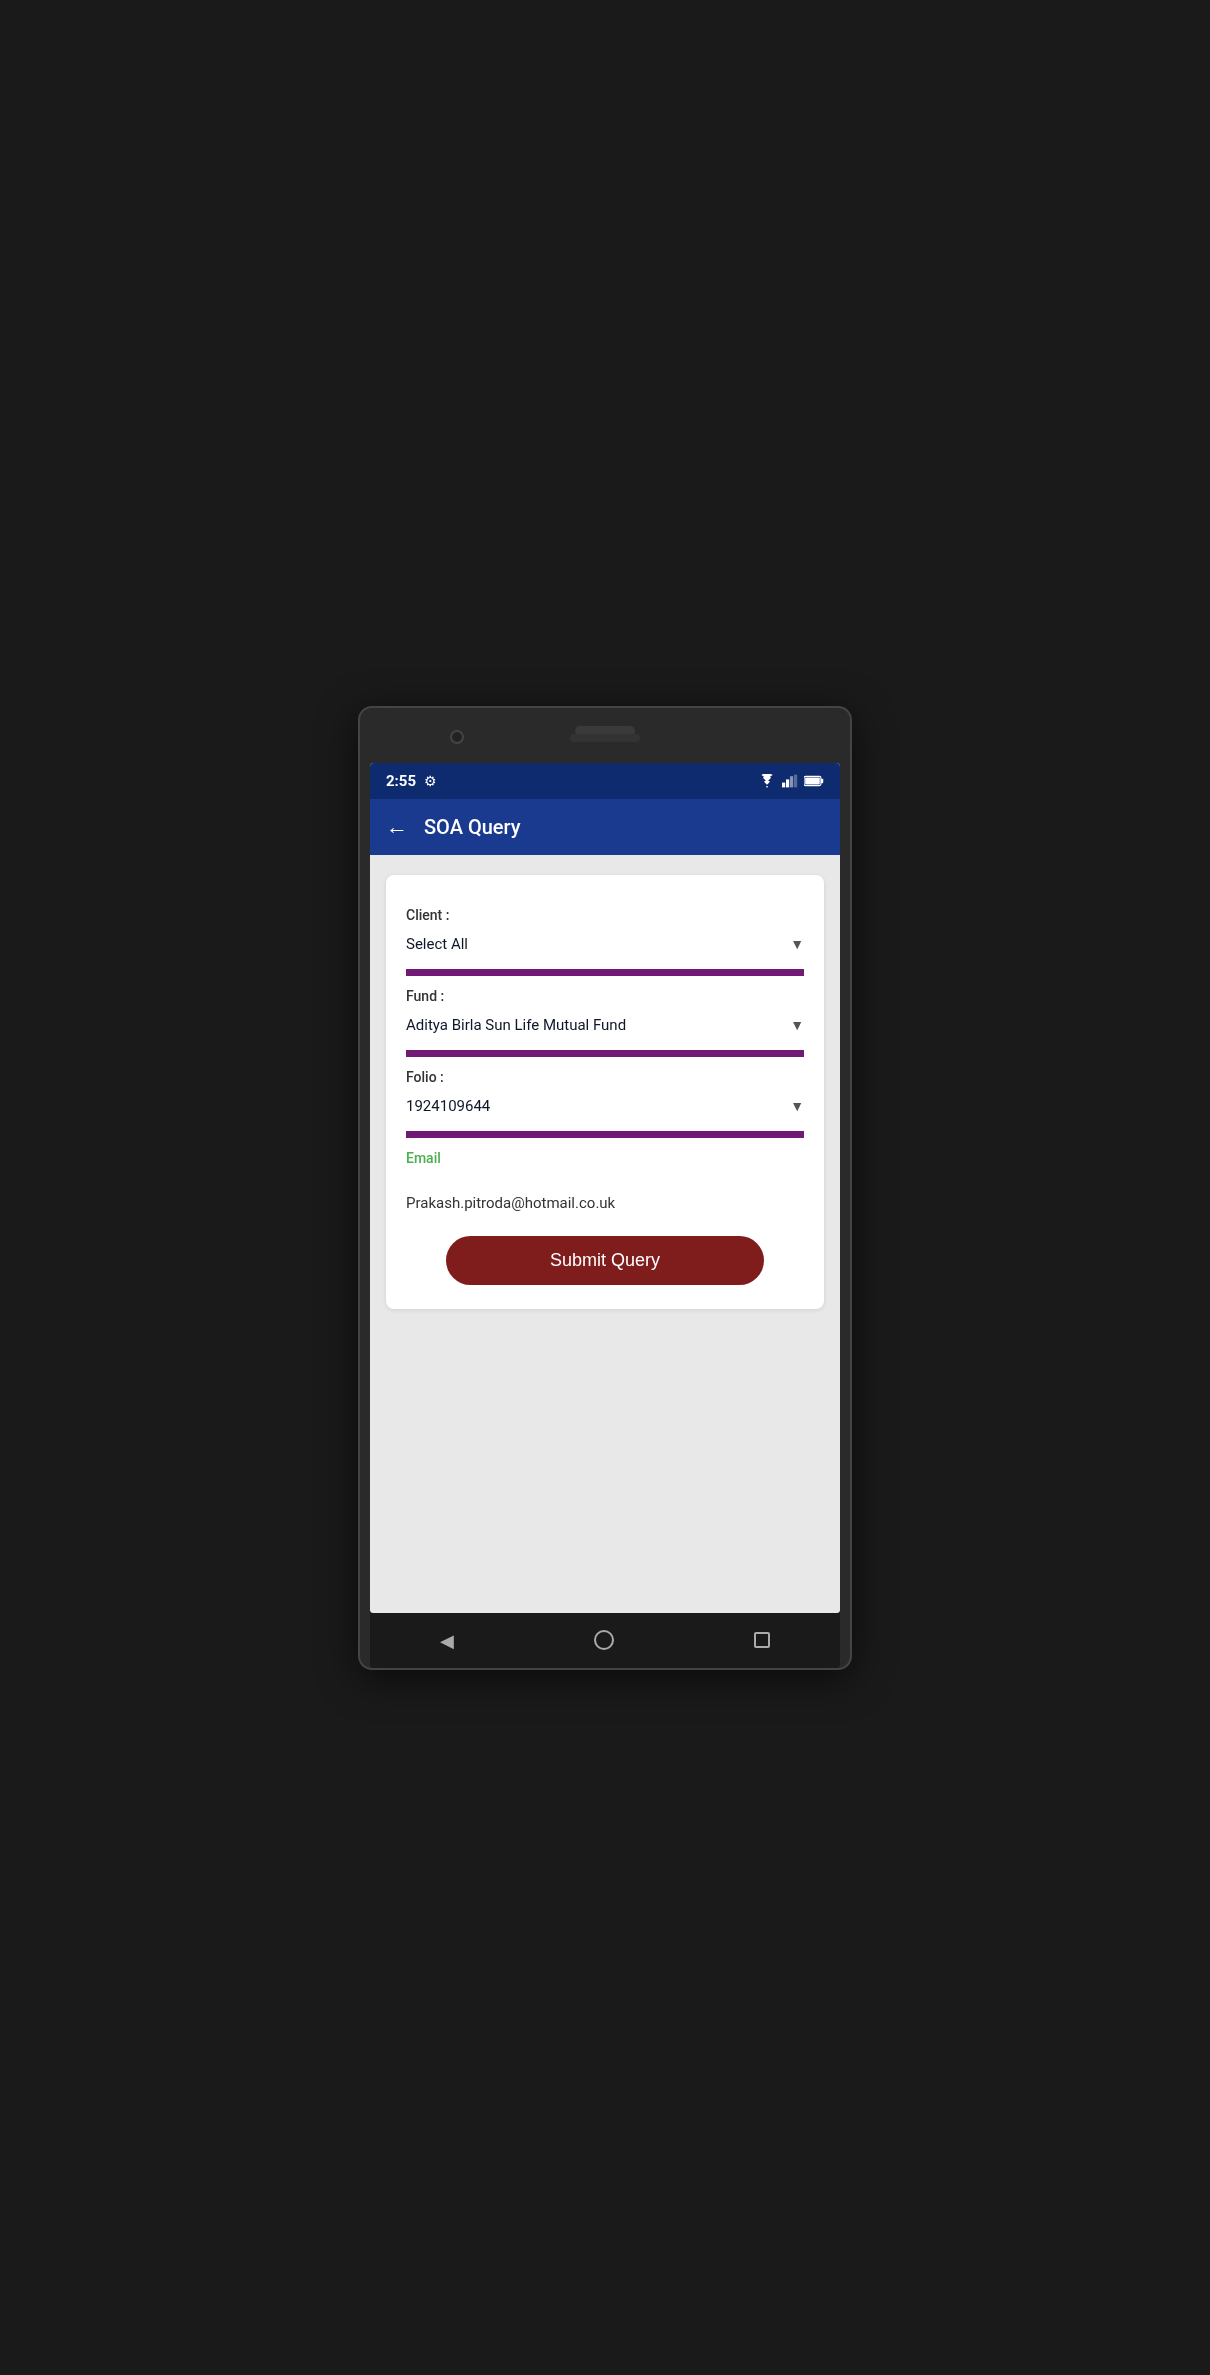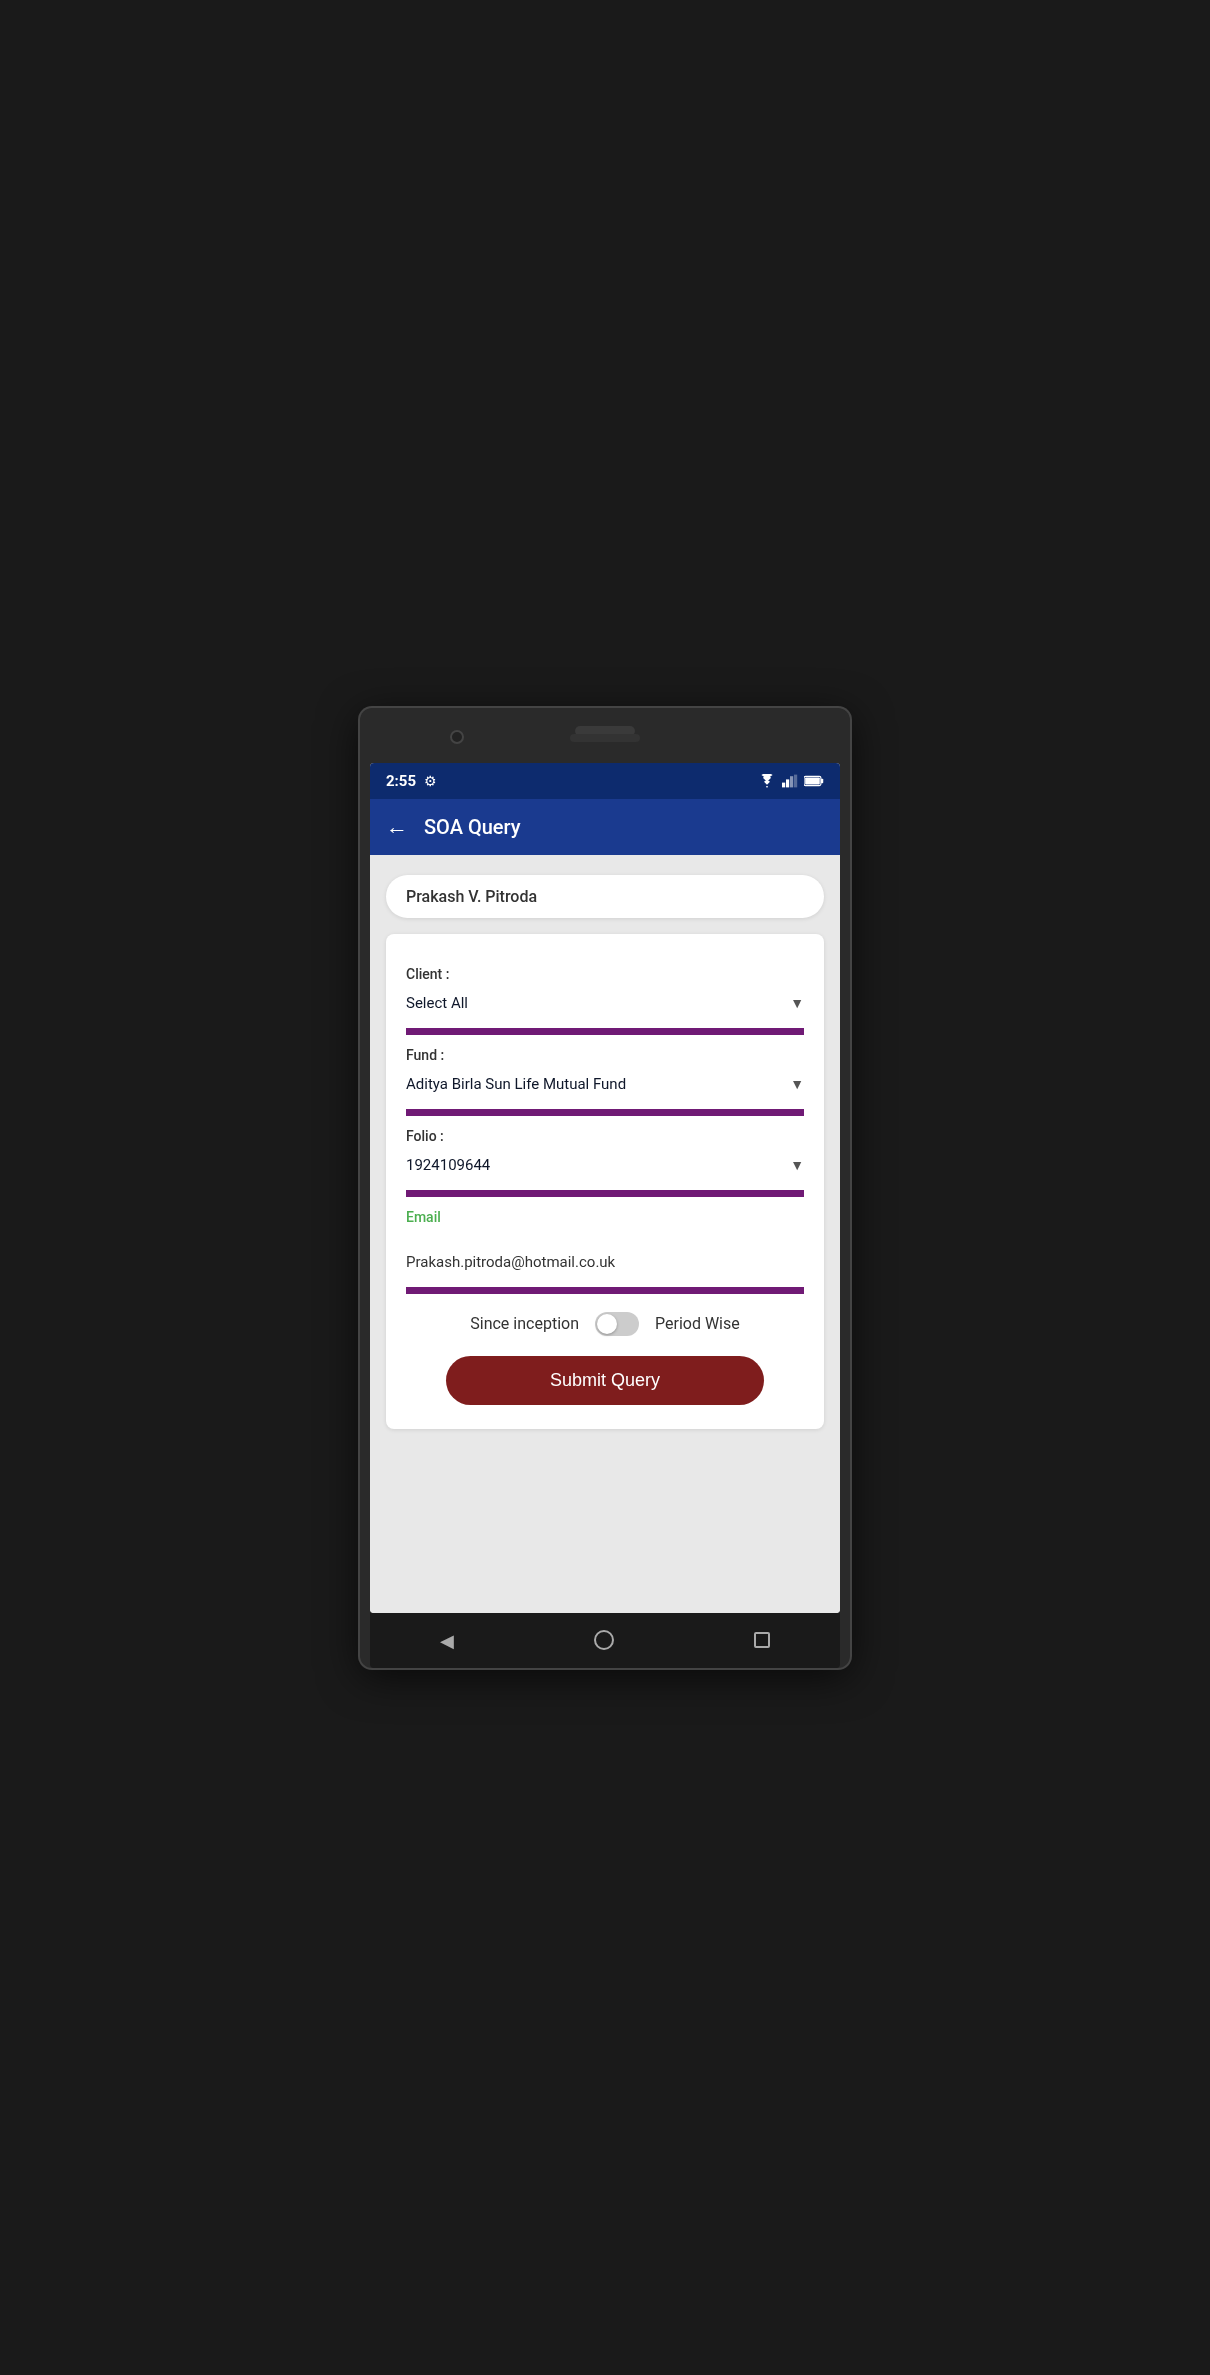--- a/index.html
+++ b/index.html
@@ -347,23 +347,20 @@
       </div>
     </div>
 
     <div class="app-bar">
       <span class="back-arrow">←</span>
       <span class="app-title">SOA Query</span>
     </div>
 
     <div class="main-content">
 
-      <div class="name-pill">
-        <span class="name-text">Prakash V. Pitroda</span>
-      </div>
 
       <div class="form-card">
 
         <div class="field-group">
           <div class="field-label">Client :</div>
           <div class="select-row">
             <span class="select-value">Select All</span>
             <span class="chevron-down">▼</span>
           </div>
         </div>
@@ -382,27 +379,20 @@
             <span class="select-value">1924109644</span>
             <span class="chevron-down">▼</span>
           </div>
         </div>
 
         <div class="field-group">
           <div class="field-label-green">Email</div>
           <div class="email-value">Prakash.pitroda@hotmail.co.uk</div>
         </div>
 
-        <div class="toggle-row">
-          <span class="toggle-label">Since inception</span>
-          <div class="toggle-switch">
-            <div class="toggle-knob"></div>
-          </div>
-          <span class="toggle-label">Period Wise</span>
-        </div>
 
         <button class="submit-btn">Submit Query</button>
 
       </div>
     </div>
 
   </div>
 
   <div class="bottom-nav">
     <div class="nav-btn">◀</div>

